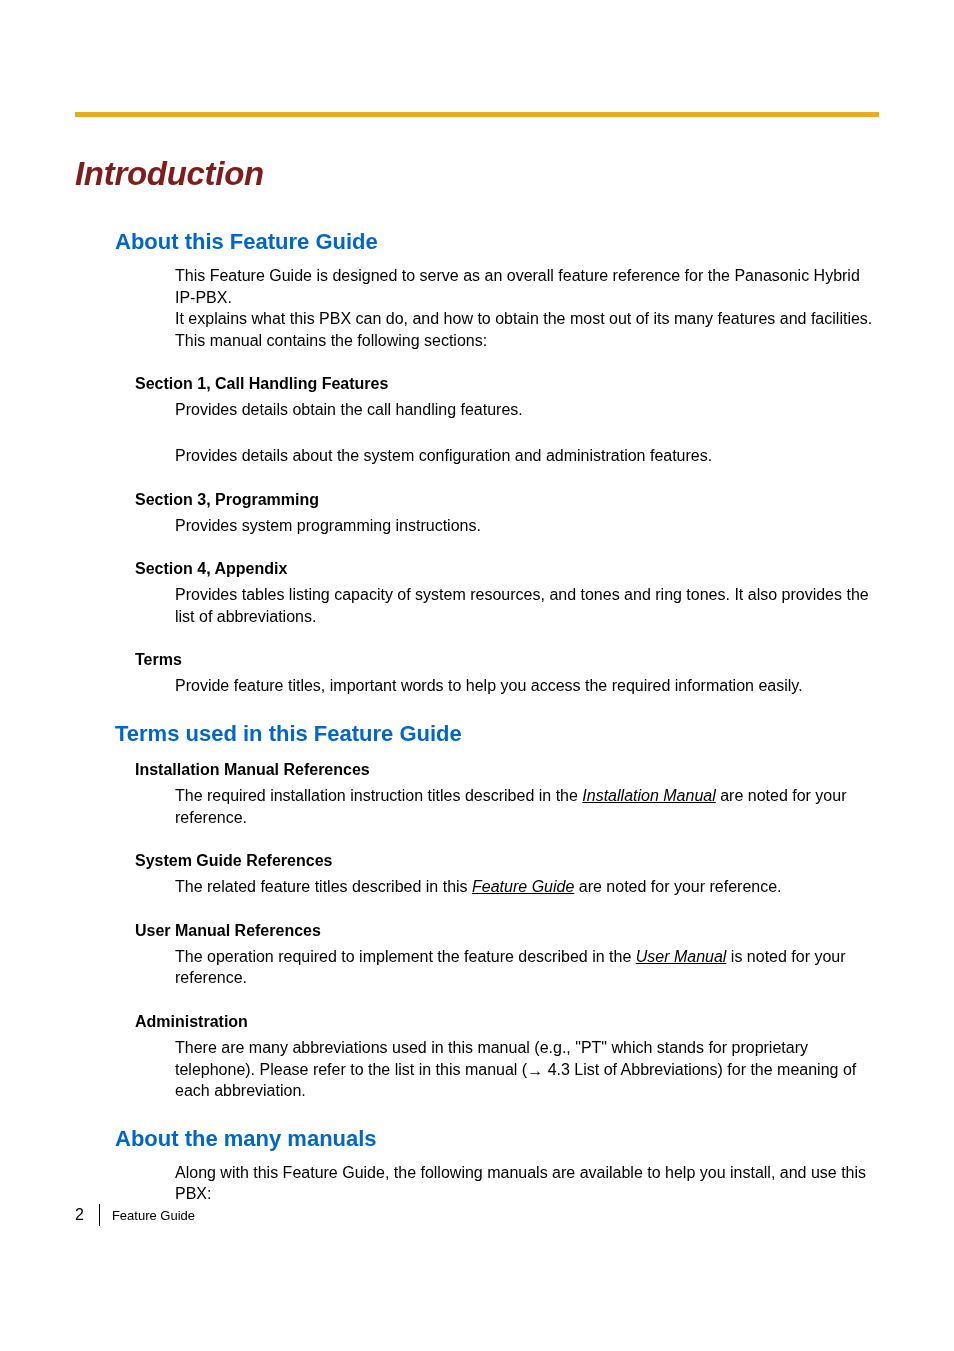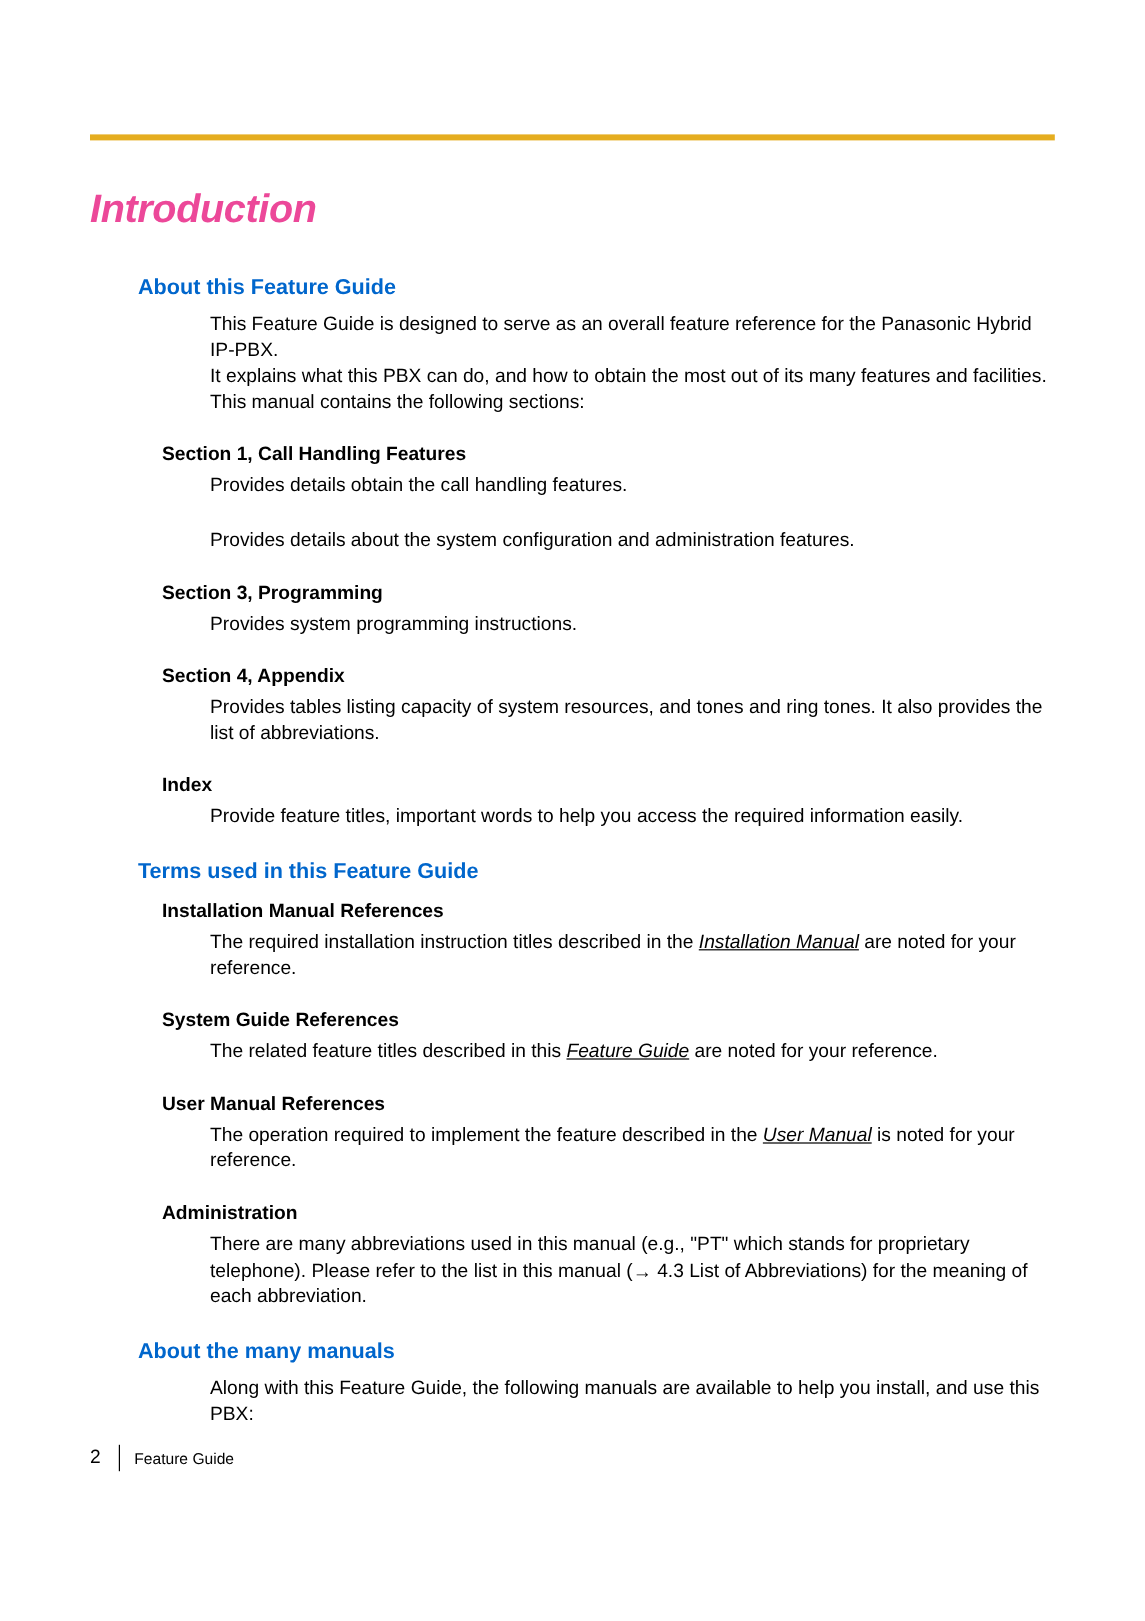--- a/index.html
+++ b/index.html
@@ -22,29 +22,29 @@
     }
     .accent-bar {
       height: 5px;
       background: #e5ad1f;
       margin-bottom: 38px;
     }
     .main-title {
       font-style: italic;
       font-weight: bold;
       font-size: 33px;
-      color: #ec4899;
+      color: #7f1d1d;
       font-family: Arial, Helvetica, sans-serif;
       margin-bottom: 36px;
       letter-spacing: -0.3px;
     }
     .section-heading {
       color: #0066cc;
       font-weight: bold;
-      font-size: 18px;
+      font-size: 22px;
       margin-left: 40px;
       margin-bottom: 10px;
       font-family: Arial, Helvetica, sans-serif;
     }
     .body-text {
       margin-left: 100px;
       margin-right: 0;
       font-size: 16px;
       line-height: 1.35;
       color: #000;
@@ -114,21 +114,21 @@
   <div class="sub-body">Provides details obtain the call handling features.</div>
 
   <div class="sub-body">Provides details about the system configuration and administration features.</div>
 
   <div class="sub-heading">Section 3, Programming</div>
   <div class="sub-body">Provides system programming instructions.</div>
 
   <div class="sub-heading">Section 4, Appendix</div>
   <div class="sub-body">Provides tables listing capacity of system resources, and tones and ring tones. It also provides the list of abbreviations.</div>
 
-  <div class="sub-heading">Index</div>
+  <div class="sub-heading">Terms</div>
   <div class="sub-body">Provide feature titles, important words to help you access the required information easily.</div>
 
   <h2 class="section-heading">Terms used in this Feature Guide</h2>
 
   <div class="sub-heading" style="margin-top:14px;">Installation Manual References</div>
   <div class="sub-body">
     <span>The required installation instruction titles described in the </span><span class="underline-italic">Installation Manual</span><span> are noted for your reference.</span>
   </div>
 
   <div class="sub-heading">System Guide References</div>

